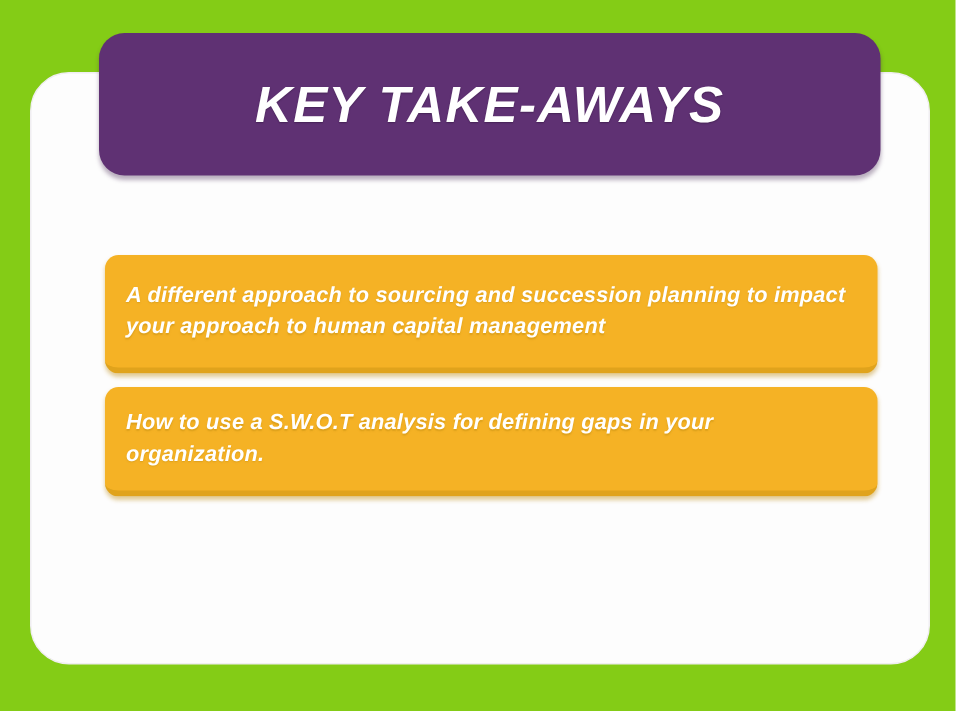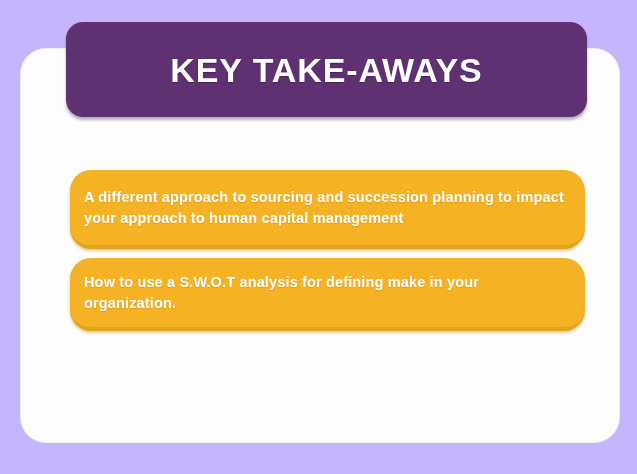--- a/index.html
+++ b/index.html
@@ -14,21 +14,22 @@
     overflow: hidden;
     position: relative;
   }
 
   #slide {
     position: absolute;
     left: 0;
     top: 0;
     width: 637px;
     height: 474px;
-    background: #c4b5fd;
+    background: #84cc16;
+    font-style: italic;
   }
 
   
   #backdrop-card {
     position: absolute;
     left: 20px;
     top: 48px;
     width: 600px;
     height: 395px;
     background: #fdfdfd;
@@ -63,21 +64,21 @@
     white-space: nowrap;
     text-shadow: 0 1px 1px rgba(40, 18, 50, 0.45);
   }
 
   
   .bullet-card {
     position: absolute;
     left: 70px;
     width: 515px;
     background: #f5b225;
-    border-radius: 21px;
+    border-radius: 9px;
     border-bottom: 4px solid #e0a31c;
     box-shadow: 0 2px 3px rgba(190, 140, 20, 0.45);
     box-sizing: border-box;
     display: flex;
     align-items: center;
     padding: 0 16px 0 14px;
   }
 
   #bullet-card-1 { top: 170px; height: 79px; }
   #bullet-card-2 { top: 258px; height: 73px; }
@@ -101,17 +102,17 @@
 
   <div id="title-banner">
     <div id="title-text">KEY TAKE-AWAYS</div>
   </div>
 
   <div class="bullet-card" id="bullet-card-1">
     <div class="bullet-text">A different approach to sourcing and succession planning to impact your approach to human capital management</div>
   </div>
 
   <div class="bullet-card" id="bullet-card-2">
-    <div class="bullet-text">How to use a S.W.O.T analysis for defining make in your organization.</div>
+    <div class="bullet-text">How to use a S.W.O.T analysis for defining gaps in your organization.</div>
   </div>
 
 
 </div>
 
 </body></html>

